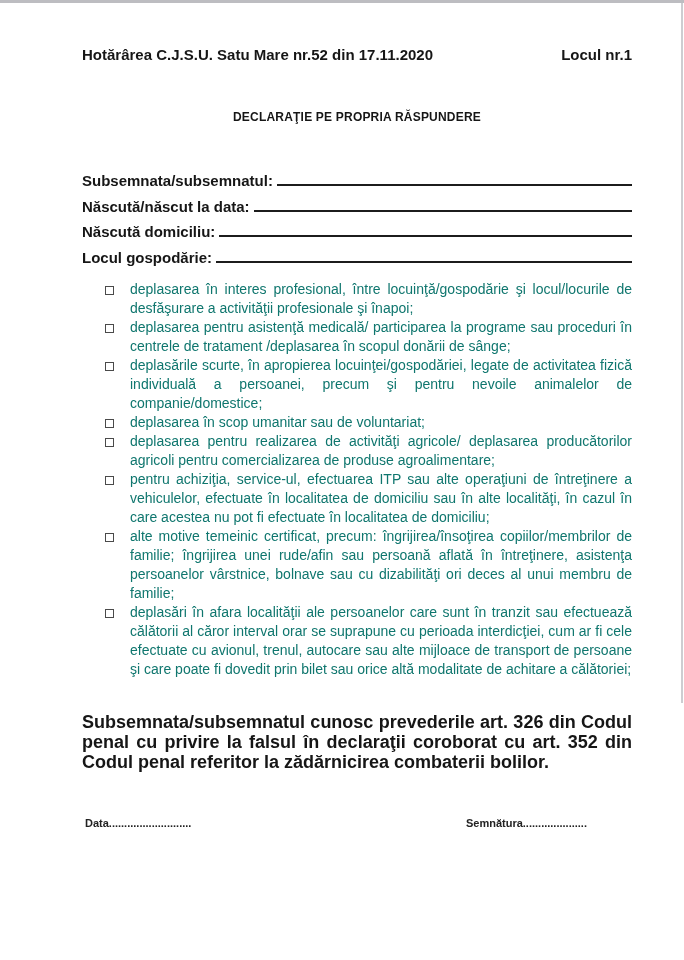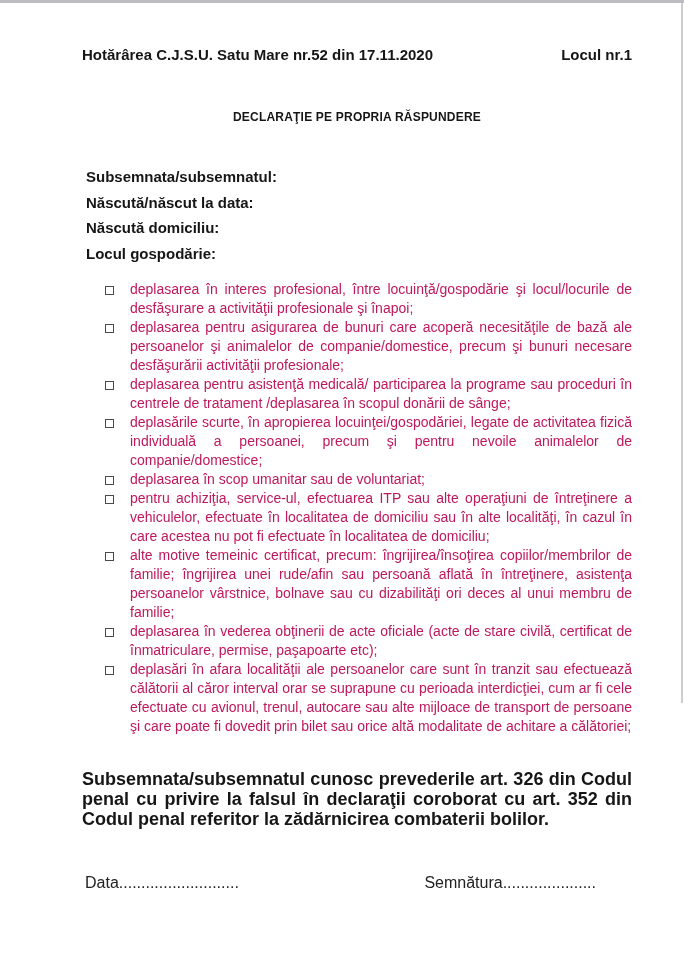--- a/index.html
+++ b/index.html
@@ -29,57 +29,56 @@
     text-align:center;
     font-weight:bold;font-size:12px;line-height:18px;
     letter-spacing:0.2px;
   }
   .fields{margin-top:42px;}
   .field-row{
     display:flex;align-items:baseline;
     height:25.5px;
     font-weight:bold;font-size:15px;
     white-space:nowrap;
-    flex-direction:column;
   }
   .field-row .blank{
     flex:1;
     border-bottom:2px solid #1c1c1c;
     height:16px;
     margin-left:4px;
   }
   .reasons{
     margin:10px 0 0 0;padding:0;list-style:none;
   }
   .reason{
     position:relative;
     padding-left:48px;
     font-size:14px;line-height:19px;
     text-align:justify;
-    color:#be185d;
+    color:#0f766e;
   }
   .checkbox{
     position:absolute;left:23px;top:5.5px;
     width:7px;height:7px;
     border:1.4px solid #4a4a4a;
     background:transparent;
     display:inline-block;
   }
   .legal{
     margin-top:33px;
     font-weight:bold;font-size:18px;line-height:20px;
     text-align:justify;
   }
   .sig-row{
     margin-top:45px;
     display:flex;align-items:baseline;
-    font-size:16px;color:#222;
+    font-size:11px;color:#222;font-weight:bold;
   }
   .sig-row .date{margin-left:3px;}
-  .sig-row .signature{margin-left:auto;margin-right:36px;}
+  .sig-row .signature{margin-left:auto;margin-right:45px;}
 </style>
 </head>
 <body>
 
 <div class="scan-edge-right"></div>
 
 <div class="page">
 
   <div class="doc-header">
     <span>Hotărârea C.J.S.U. Satu Mare nr.52 din 17.11.2020</span>
@@ -107,45 +106,44 @@
     </div>
   </div>
 
   <ul class="reasons">
     <li class="reason">
       <span class="checkbox"></span>
       <span>deplasarea în interes profesional, între locuinţă/gospodărie şi locul/locurile de desfăşurare a activităţii profesionale şi înapoi;</span>
     </li>
     <li class="reason">
       <span class="checkbox"></span>
-      <span>deplasarea pentru asigurarea de bunuri care acoperă necesităţile de bază ale persoanelor şi animalelor de companie/domestice, precum şi bunuri necesare desfăşurării activităţii profesionale;</span>
-    </li>
-    <li class="reason">
-      <span class="checkbox"></span>
       <span>deplasarea pentru asistenţă medicală/ participarea la programe sau proceduri în centrele de tratament /deplasarea în scopul donării de sânge;</span>
     </li>
     <li class="reason">
       <span class="checkbox"></span>
       <span>deplasările scurte, în apropierea locuinţei/gospodăriei, legate de activitatea fizică individuală a persoanei, precum şi pentru nevoile animalelor de companie/domestice;</span>
     </li>
     <li class="reason">
       <span class="checkbox"></span>
       <span>deplasarea în scop umanitar sau de voluntariat;</span>
     </li>
     <li class="reason">
       <span class="checkbox"></span>
+      <span>deplasarea pentru realizarea de activităţi agricole/ deplasarea producătorilor agricoli pentru comercializarea de produse agroalimentare;</span>
+    </li>
+    <li class="reason">
+      <span class="checkbox"></span>
       <span>pentru achiziţia, service-ul, efectuarea ITP sau alte operaţiuni de întreţinere a vehiculelor, efectuate în localitatea de domiciliu sau în alte localităţi, în cazul în care acestea nu pot fi efectuate în localitatea de domiciliu;</span>
     </li>
     <li class="reason">
       <span class="checkbox"></span>
       <span>alte motive temeinic certificat, precum: îngrijirea/însoţirea copiilor/membrilor de familie; îngrijirea unei rude/afin sau persoană aflată în întreţinere, asistenţa persoanelor vârstnice, bolnave sau cu dizabilităţi ori deces al unui membru de familie;</span>
     </li>
     <li class="reason">
       <span class="checkbox"></span>
-      <span>deplasarea în vederea obţinerii de acte oficiale (acte de stare civilă, certificat de înmatriculare, permise, paşapoarte etc);</span>
     </li>
     <li class="reason">
       <span class="checkbox"></span>
       <span>deplasări în afara localităţii ale persoanelor care sunt în tranzit sau efectuează călătorii al căror interval orar se suprapune cu perioada interdicţiei, cum ar fi cele efectuate cu avionul, trenul, autocare sau alte mijloace de transport de persoane şi care poate fi dovedit prin bilet sau orice altă modalitate de achitare a călătoriei;</span>
     </li>
   </ul>
 
   <div class="legal">Subsemnata/subsemnatul cunosc prevederile art. 326 din Codul penal cu privire la falsul în declaraţii coroborat cu art. 352 din Codul penal referitor la zădărnicirea combaterii bolilor.</div>
 
   <div class="sig-row">

